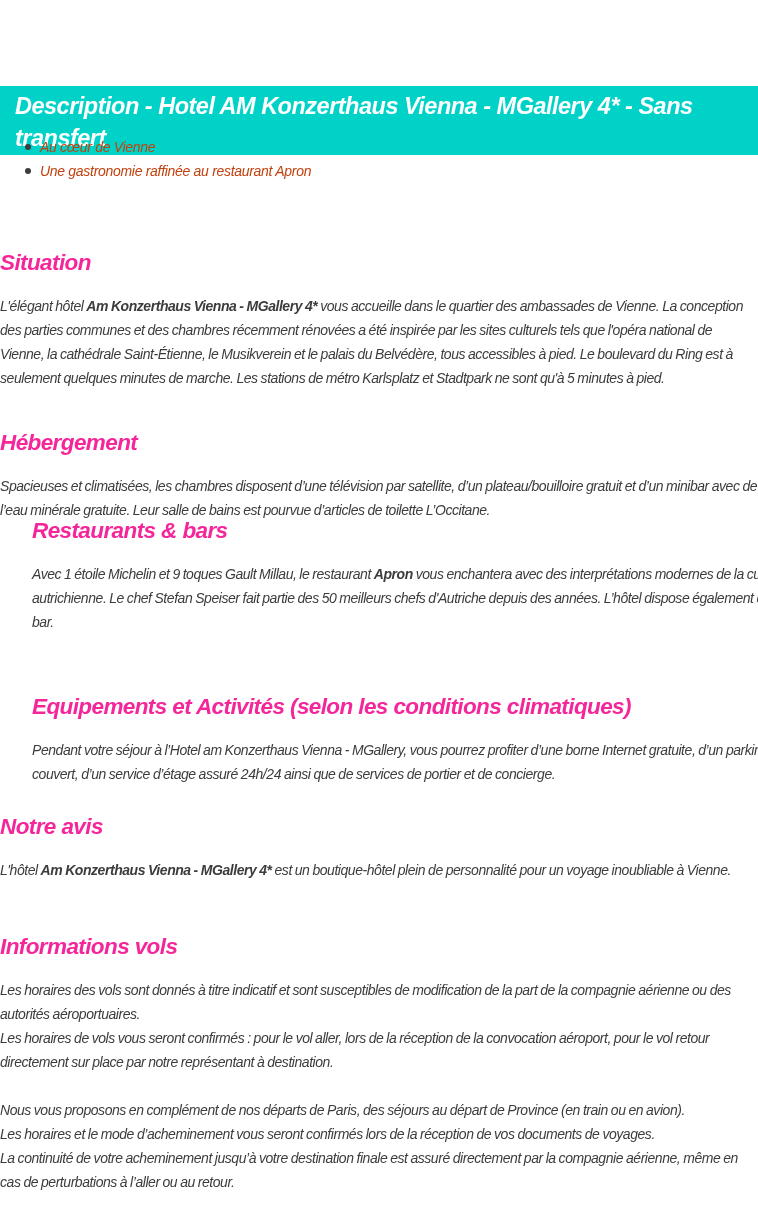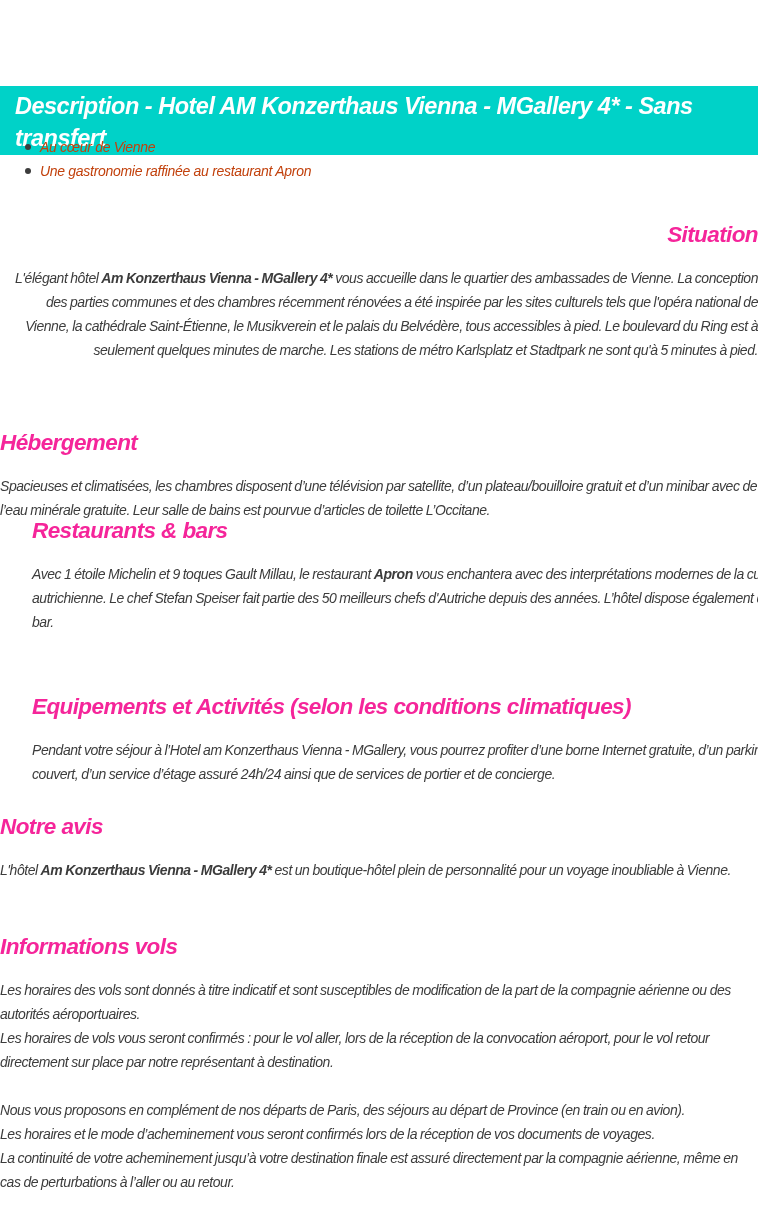--- a/index.html
+++ b/index.html
@@ -100,21 +100,21 @@
 
 <div class="title-bar">
   <h1>Description - Hotel AM Konzerthaus Vienna - MGallery 4* - Sans transfert</h1>
 </div>
 
 <ul class="highlights">
   <li><span class="bullet"></span><span>Au cœur de Vienne</span></li>
   <li><span class="bullet"></span><span>Une gastronomie raffinée au restaurant Apron</span></li>
 </ul>
 
-<div class="section" style="top:220px;text-align:right;">
+<div class="section" style="top:248px;">
   <h2>Situation</h2>
   <p><span>L'élégant hôtel </span><b>Am Konzerthaus Vienna - MGallery 4*</b><span> vous accueille dans le quartier des ambassades de Vienne. La conception des parties communes et des chambres récemment rénovées a été inspirée par les sites culturels tels que l'opéra national de Vienne, la cathédrale Saint-Étienne, le Musikverein et le palais du Belvédère, tous accessibles à pied. Le boulevard du Ring est à seulement quelques minutes de marche. Les stations de métro Karlsplatz et Stadtpark ne sont qu'à 5 minutes à pied.</span></p>
 </div>
 
 <div class="section" style="top:428px;">
   <h2>Hébergement</h2>
   <p>Spacieuses et climatisées, les chambres disposent d’une télévision par satellite, d’un plateau/bouilloire gratuit et d’un minibar avec de l’eau minérale gratuite. Leur salle de bains est pourvue d’articles de toilette L’Occitane.</p>
 </div>
 
 <div class="section" style="top:516px;padding-left:32px;">

